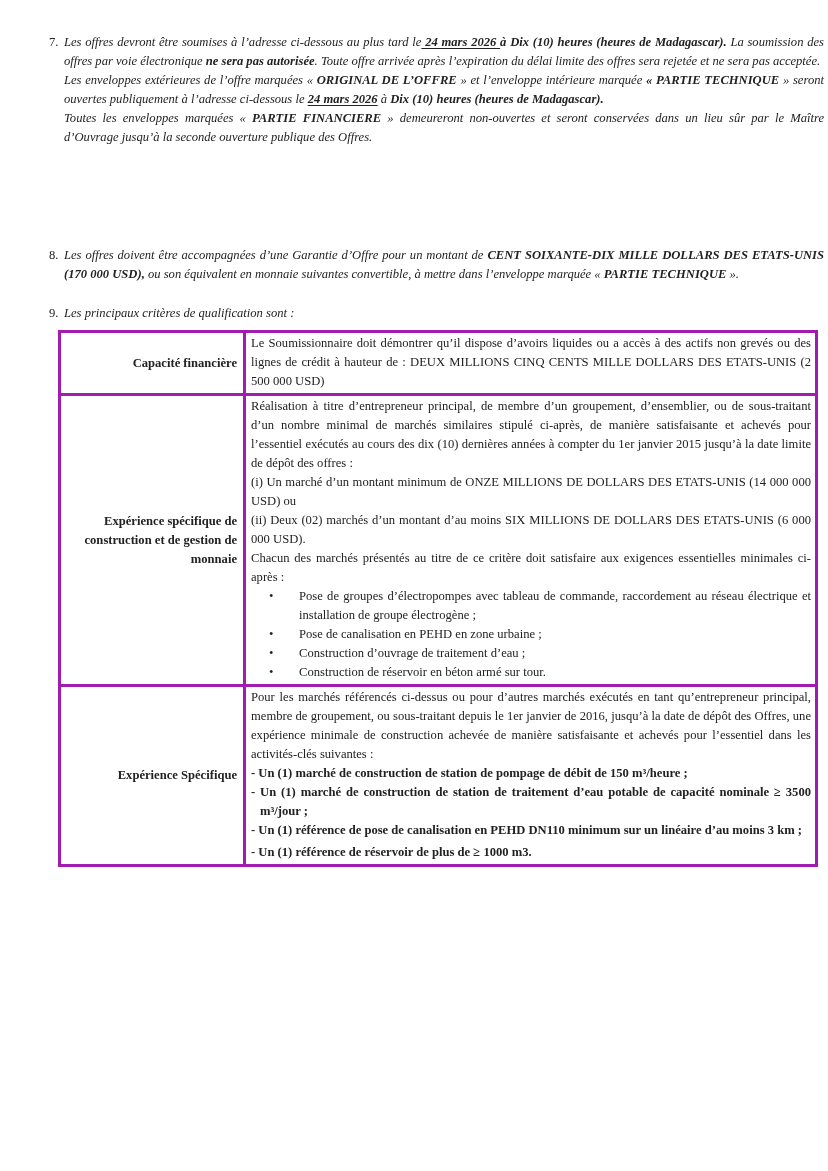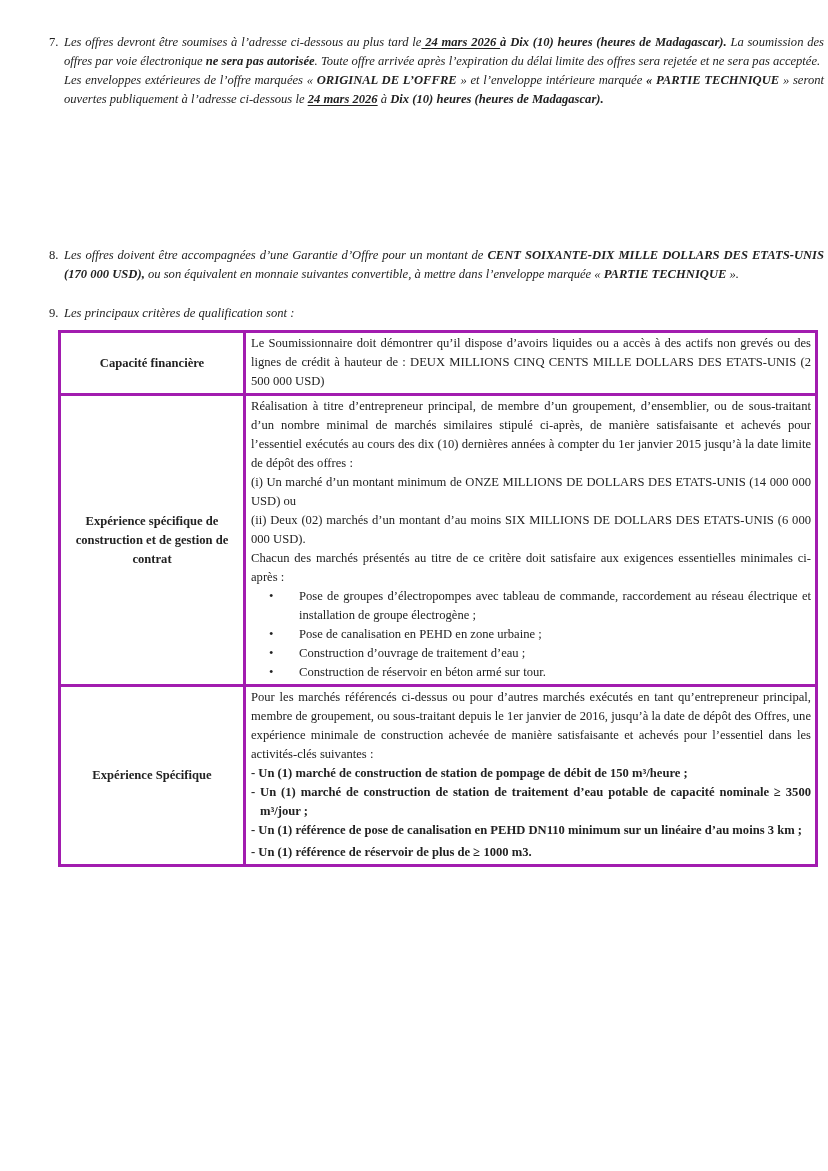--- a/index.html
+++ b/index.html
@@ -15,21 +15,21 @@
   b, .b { font-weight: bold; }
   u { text-decoration: underline; text-underline-offset: 2px; }
   .sp { }
 
   table.crit {
     position: absolute; left: 58px; top: 330px; width: 760px;
     border-collapse: collapse; table-layout: fixed;
   }
   table.crit td { border: 3px solid #a21caf; vertical-align: middle; padding: 0 4px; }
   table.crit td.label {
-    width: 170px; text-align: center; font-weight: bold; padding: 0 6px;
+    width: 170px; text-align: right; font-weight: bold; padding: 0 6px;
   }
   table.crit td.desc { text-align: justify; padding: 1px 4px 2px 5px; }
   ul.bul { margin: 0; padding-left: 48px; list-style: none; }
   ul.bul li { position: relative; text-align: justify; }
   ul.bul li::before {
     content: "\2022"; position: absolute; left: -30px; top: 0;
   }
   .dash { padding-left: 9px; text-indent: -9px; font-weight: bold; }
 </style>
 </head>
@@ -38,20 +38,23 @@
 <div class="page">
 
   <div class="item" style="top:33px;">
     <span class="num">7.</span>
     <p class="para">
       <span>Les offres devront être soumises à l’adresse ci-dessous au plus tard le</span><b><u> 24 mars 2026 </u></b><b>à Dix (10) heures (heures de Madagascar).</b><span> La soumission des offres par voie électronique </span><b>ne sera pas autorisée</b><span>. Toute offre arrivée après l’expiration du délai limite des offres sera rejetée et ne sera pas acceptée.</span>
     </p>
     <p class="para sp">
       <span>Les enveloppes extérieures de l’offre marquées « </span><b>ORIGINAL DE L’OFFRE</b><span> » et l’enveloppe intérieure marquée </span><b>« PARTIE TECHNIQUE</b><span> » seront ouvertes publiquement à l’adresse ci-dessous le </span><b><u>24 mars 2026</u></b><span> à </span><b>Dix (10) heures (heures de Madagascar).</b>
     </p>
+    <p class="para sp">
+      <span>Toutes les enveloppes marquées « </span><b>PARTIE FINANCIERE</b><span> » demeureront non-ouvertes et seront conservées dans un lieu sûr par le Maître d’Ouvrage jusqu’à la seconde ouverture publique des Offres.</span>
+    </p>
   </div>
 
   <div class="item" style="top:246px;">
     <span class="num">8.</span>
     <p class="para">
       <span>Les offres doivent être accompagnées d’une Garantie d’Offre pour un montant de  </span><b>CENT SOIXANTE-DIX MILLE DOLLARS DES ETATS-UNIS (170 000 USD),</b><span> ou son équivalent en monnaie suivantes convertible, à mettre dans l’enveloppe marquée  « </span><b>PARTIE TECHNIQUE</b><span> ».</span>
     </p>
   </div>
 
   <div class="item" style="top:304px;">
@@ -59,21 +62,21 @@
     <p class="para">Les principaux critères de qualification sont :</p>
   </div>
 
   <table class="crit">
     <tbody>
         <tr style="height:58px;">
       <td class="label">Capacité financière</td>
       <td class="desc">Le Soumissionnaire doit démontrer qu’il dispose d’avoirs liquides ou a accès à des actifs non grevés ou des lignes de crédit à hauteur de : DEUX MILLIONS CINQ CENTS MILLE DOLLARS DES ETATS-UNIS (2 500 000 USD)</td>
     </tr>
     <tr>
-      <td class="label">Expérience spécifique de construction et de gestion de contrat</td>
+      <td class="label">Expérience spécifique de construction et de gestion de monnaie</td>
       <td class="desc">
         <div>Réalisation à titre d’entrepreneur principal, de membre d’un groupement, d’ensemblier, ou de sous-traitant d’un nombre minimal de marchés similaires stipulé ci-après, de manière satisfaisante et achevés pour l’essentiel exécutés au cours des dix (10) dernières années à compter du 1er janvier 2015 jusqu’à la date limite de dépôt des offres :</div>
         <div>(i) Un marché d’un montant minimum de ONZE MILLIONS DE DOLLARS DES ETATS-UNIS  (14 000 000 USD) ou</div>
         <div>(ii) Deux (02) marchés d’un montant d’au moins SIX MILLIONS DE DOLLARS DES ETATS-UNIS (6 000 000  USD).</div>
         <div>Chacun des marchés présentés au titre de ce critère doit satisfaire aux exigences essentielles minimales ci-après :</div>
         <ul class="bul">
           <li>Pose de groupes d’électropompes avec tableau de commande, raccordement au réseau électrique et installation de groupe électrogène ;</li>
           <li>Pose de canalisation en PEHD en zone urbaine ;</li>
           <li>Construction d’ouvrage de traitement d’eau ;</li>
           <li>Construction de réservoir en béton armé sur tour.</li>

